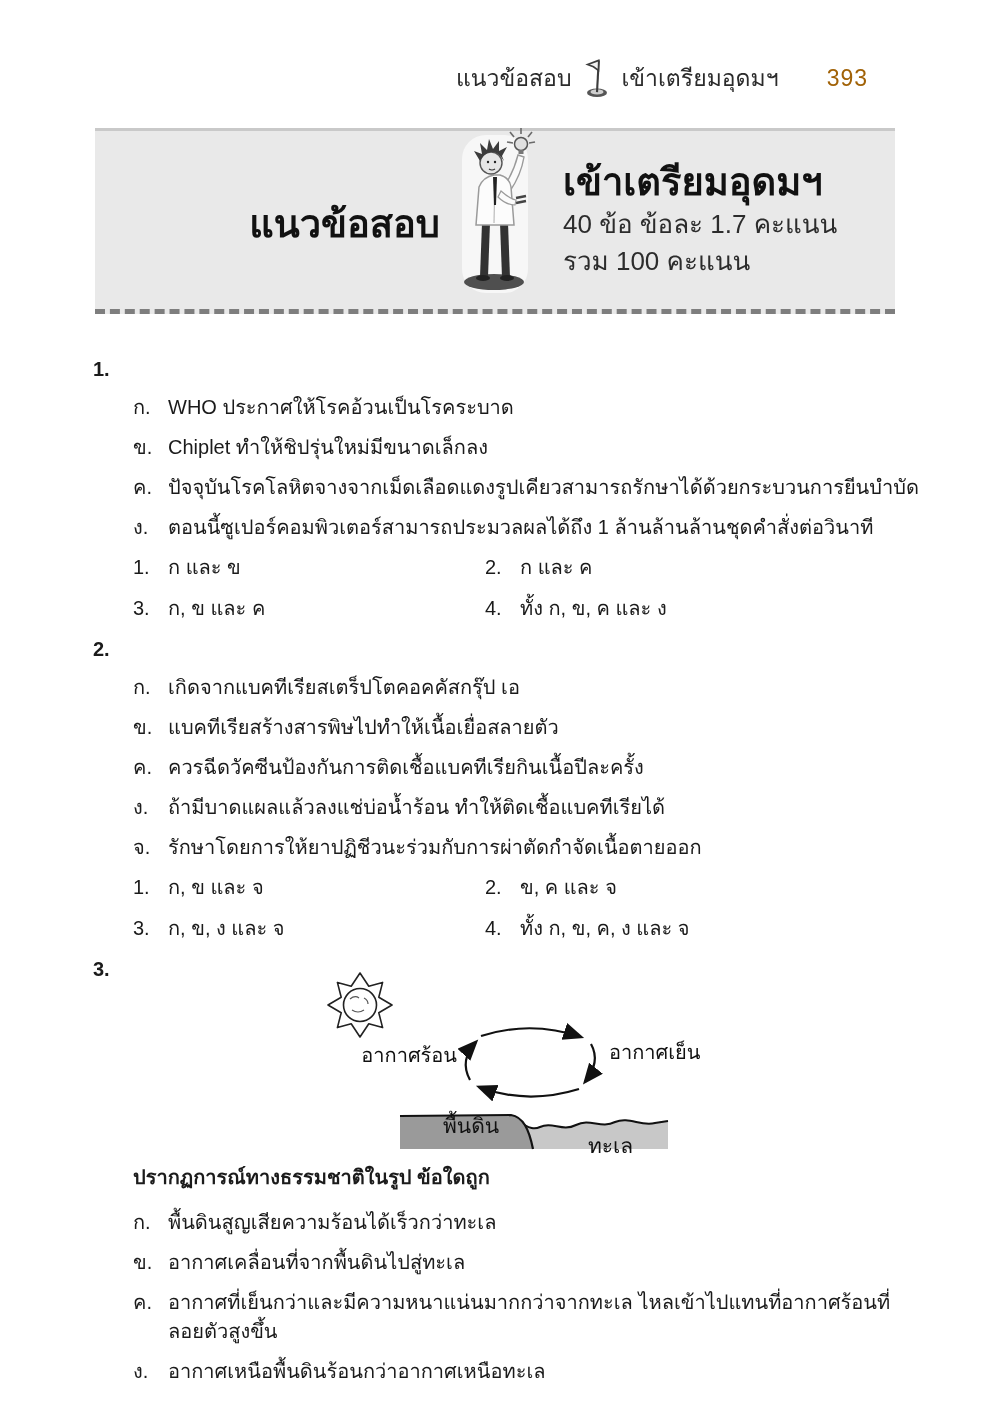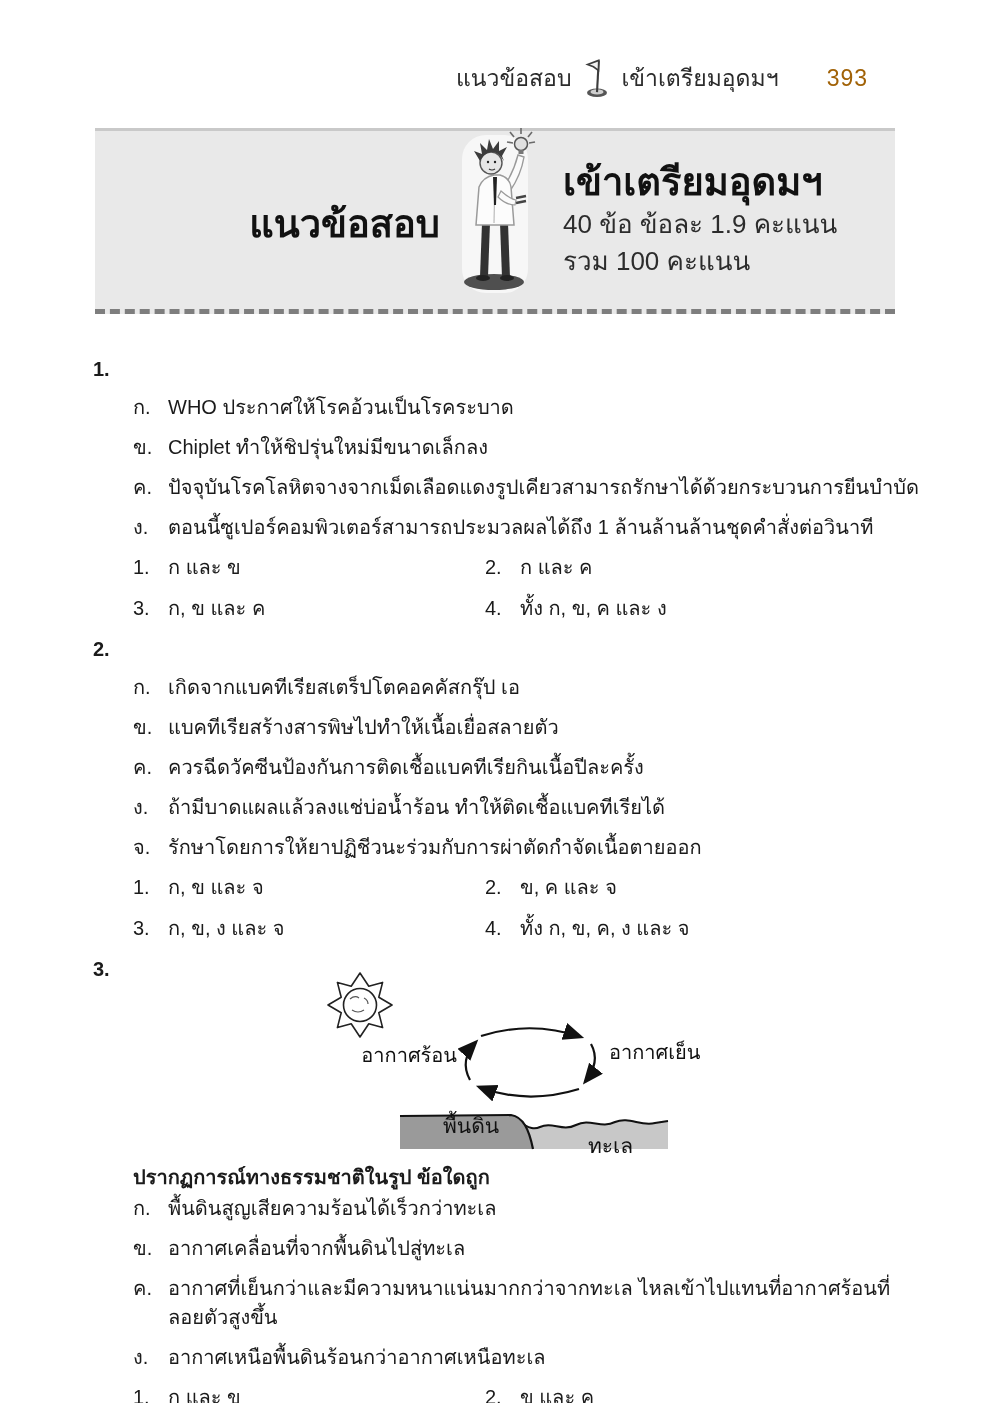--- a/index.html
+++ b/index.html
@@ -58,21 +58,21 @@
   .stmt-label { width: 35px; flex: 0 0 35px; }
   .stmt-text { flex: 1; }
   .choices {
     display: grid; grid-template-columns: 352px 1fr;
     padding-left: 40px; row-gap: 12px; margin-bottom: 12px;
   }
   .choice { display: flex; }
   .c-num { width: 35px; flex: 0 0 35px; }
 
   .q-subhead {
-    font-weight: bold; padding-left: 40px; margin-bottom: 2px; margin-top: 4px;
+    font-weight: bold; padding-left: 40px; margin-bottom: 16px; margin-top: 4px;
   }
 
   
   .diagram {
     position: relative; width: 400px; height: 192px;
     margin-left: 207px; margin-top: -28px; margin-bottom: 6px;
   }
   .diagram svg { position: absolute; left: 0; top: 0; }
   .dg-label { position: absolute; font-size: 20px; color:#111; white-space: nowrap; }
   .lbl-hot  { right: 243px; top: 76px; }
@@ -138,21 +138,21 @@
         <circle cx="53" cy="38" r="11" fill="#e6e6e6" stroke="#555" stroke-width="1.4"></circle>
         <circle cx="50" cy="37" r="1.2" fill="#222"></circle>
         <circle cx="57" cy="37" r="1.2" fill="#222"></circle>
         <path d="M51,44 Q54,46 57,44" stroke="#333" stroke-width="1.2" fill="none"></path>
 
         <path d="M42,36 L36,26 L44,29 L42,18 L49,25 L51,14 L55,24 L61,16 L61,26 L69,22 L64,31 L66,36 Q60,26 53,27 Q46,28 42,36 Z" fill="#3c3c3c"></path>
       </svg>
     </div>
     <div class="banner-right">
       <div class="big">เข้าเตรียมอุดมฯ</div>
-      <div class="sub">40 ข้อ ข้อละ 1.9 คะแนน</div>
+      <div class="sub">40 ข้อ ข้อละ 1.7 คะแนน</div>
       <div class="sub">รวม 100 คะแนน</div>
     </div>
   </div>
 
   <div class="questions">
 
     <div class="q">
       <div class="q-head">
         <span class="q-num">1.</span>
       </div>

